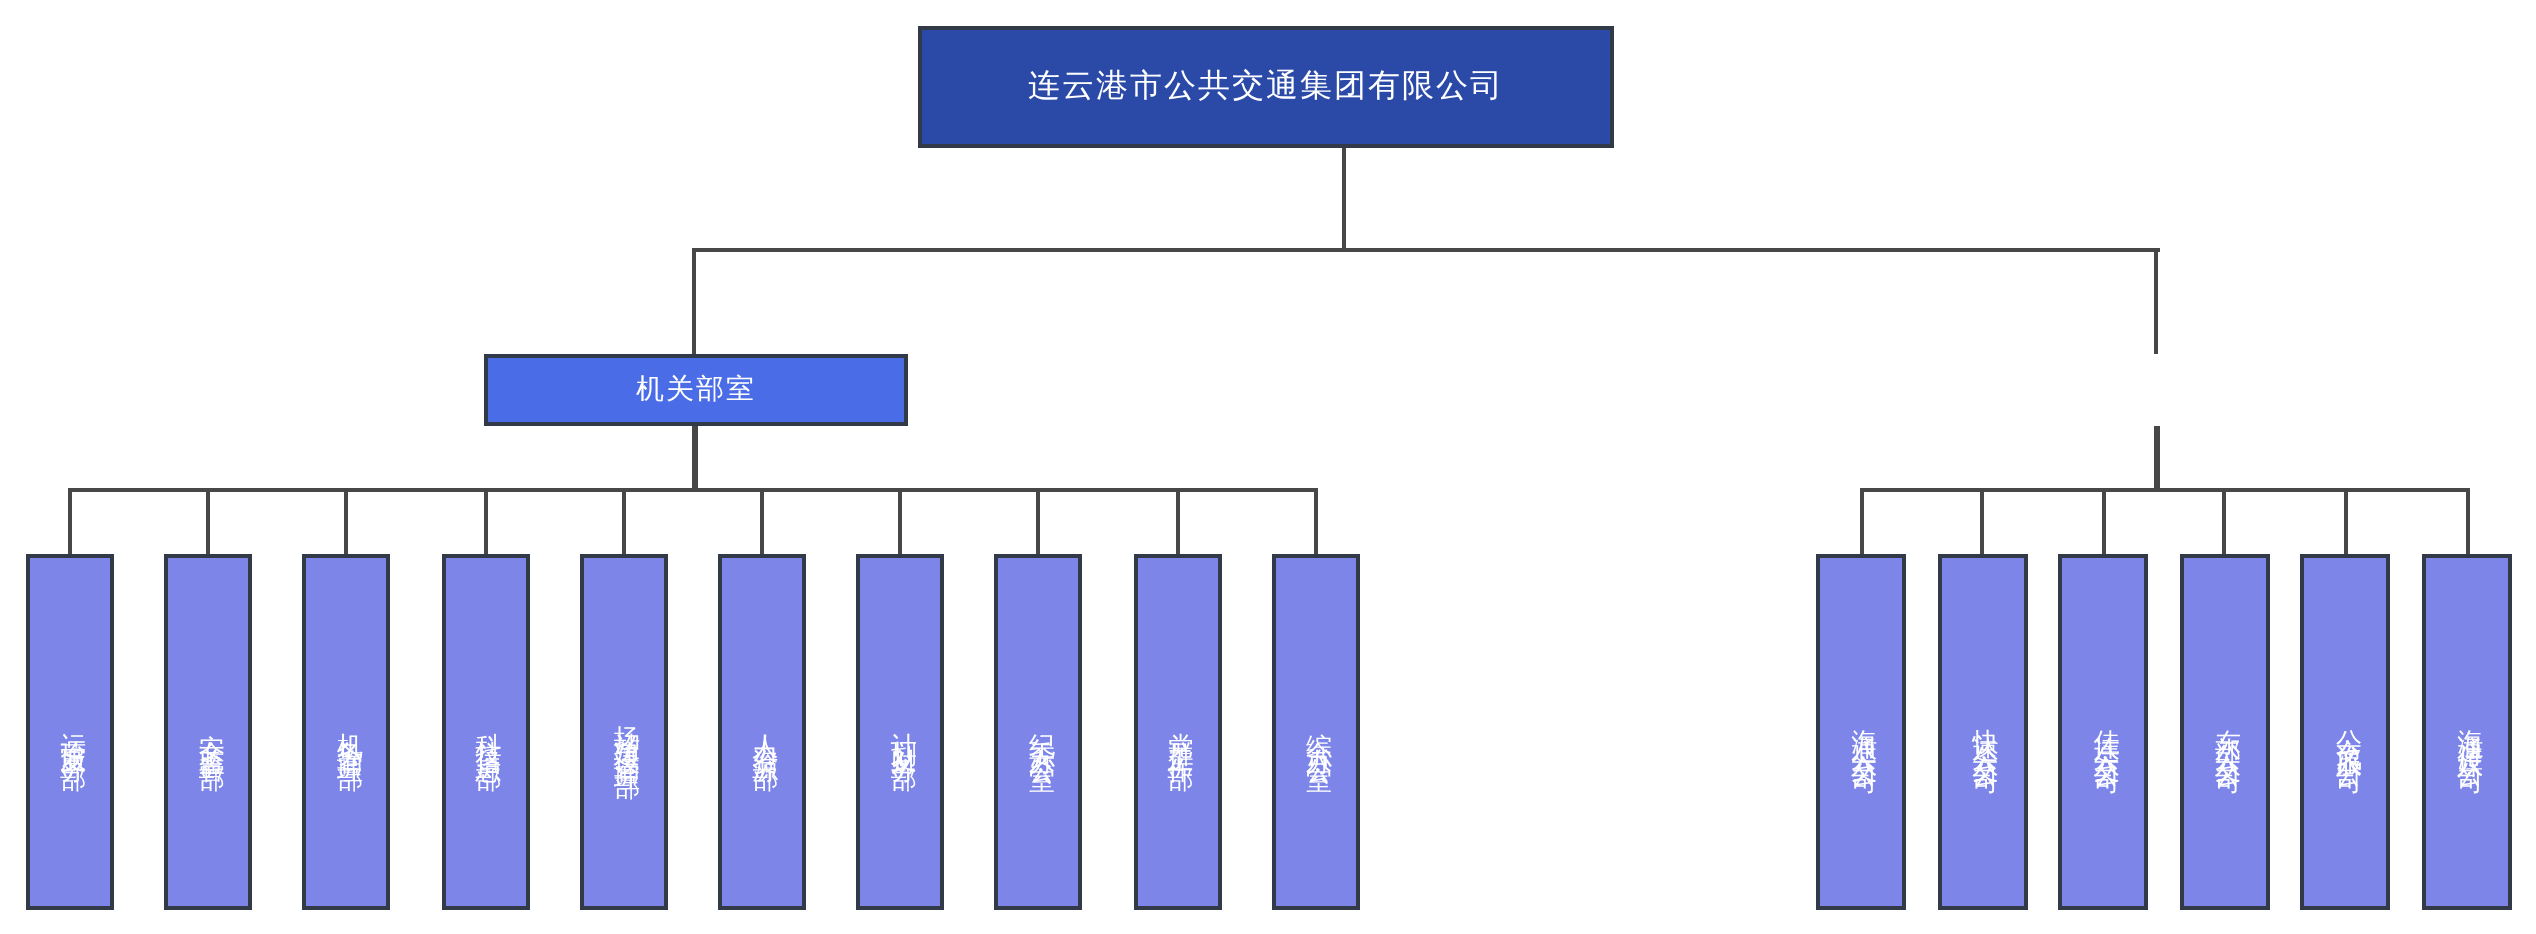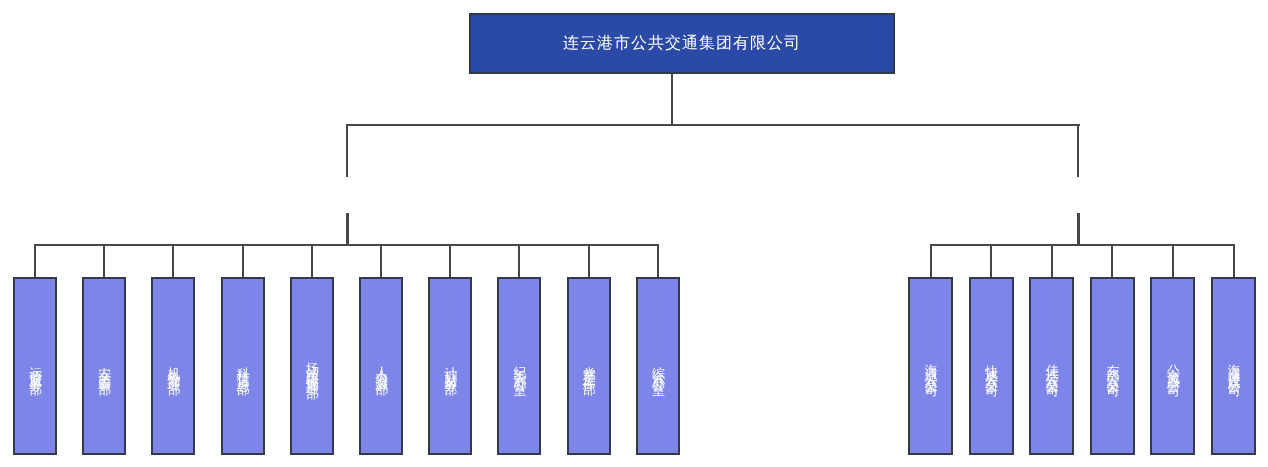--- a/index.html
+++ b/index.html
@@ -30,29 +30,32 @@
     letter-spacing:4px;
     line-height:1.1;
   }
   .line{position:absolute;background:var(--line);}
 </style>
 </head>
 <body>
 
 <div class="canvas">
 
-  <div class="node root-node" style="left:469px;top:13px;width:426px;height:61px;">
+  <div class="node root-node" style="left:459px;top:13px;width:348px;height:61px;">
     <span>连云港市公共交通集团有限公司</span>
   </div>
 
   <div class="line" style="left:671px;top:74px;width:2px;height:51px;"></div>
   <div class="line" style="left:346px;top:124px;width:734px;height:2px;"></div>
   <div class="line" style="left:346px;top:124px;width:2px;height:53px;"></div>
   <div class="line" style="left:1077px;top:124px;width:2px;height:53px;"></div>
 
+  <div class="node group-node" style="left:242px;top:177px;width:212px;height:36px;">
+    <span>机关部室</span>
+  </div>
 
   <div class="line" style="left:346px;top:213px;width:3px;height:33px;"></div>
   <div class="line" style="left:1077px;top:213px;width:3px;height:33px;"></div>
 
   <div style="position:absolute;left:0;top:0;width:100%;height:100%;pointer-events:none;">
       <div class="line" style="left: 34px; top: 244px; width: 624.8px; height: 2px;"></div>
       <div class="line" style="left: 34px; top: 244px; width: 2px; height: 33px;"></div>
       <div class="node leaf-node" style="left: 13px; top: 277px; width: 44px; height: 178px;">
         <span class="vtext">运营服务部</span>
       </div>

